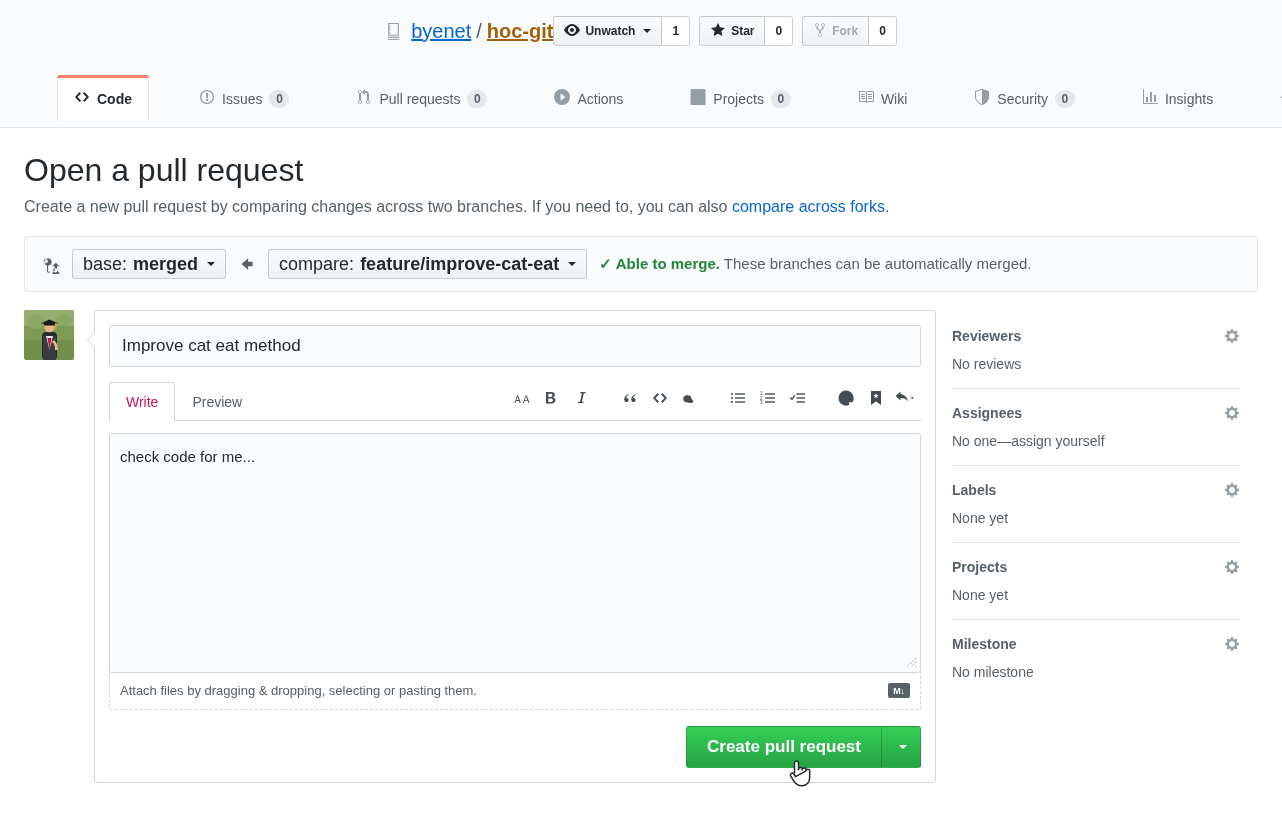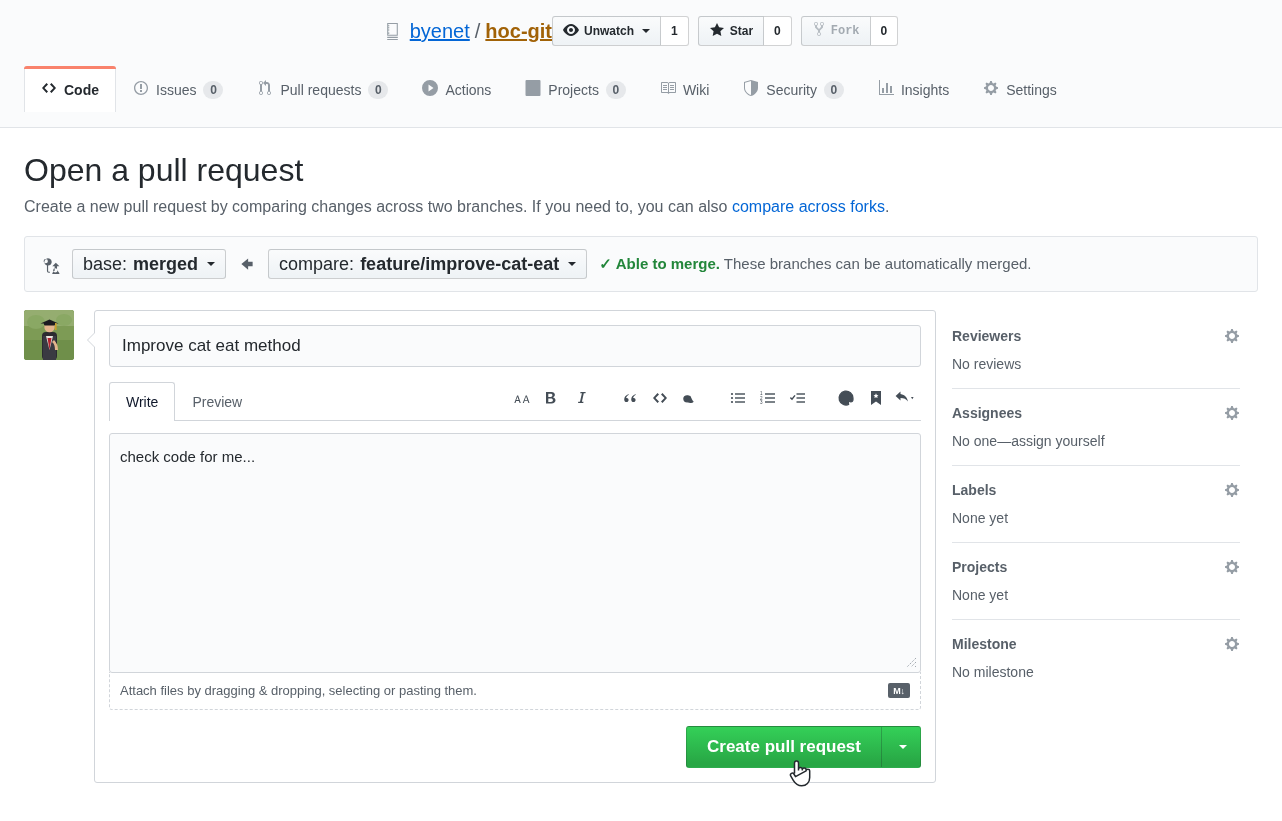--- a/index.html
+++ b/index.html
@@ -67,21 +67,21 @@
     background: #fff;
     border: 1px solid rgba(27,31,35,.2);
     border-left: 0;
     border-radius: 0 3px 3px 0;
     padding: 0 10px;
     font-size: 12px;
     font-weight: 600;
     color: #24292e;
     cursor: pointer;
   }
-  .btn-social.disabled { color: #a3aab1; cursor: default; font-family: Liberation Mono, monospace; }
+  .btn-social.disabled { color: #a3aab1; cursor: default; }
   .btn-social.disabled svg { fill: #b6bcc2; }
   .caret {
     display: inline-block;
     width: 0; height: 0;
     border: 4px solid transparent;
     border-top-color: currentColor;
     border-bottom: 0;
     margin-left: 3px;
     vertical-align: middle;
   }
@@ -99,22 +99,23 @@
     gap: 7px;
     padding: 0 16px;
     height: 46px;
     font-size: 14px;
     color: #586069;
     cursor: pointer;
     border: 1px solid transparent;
     border-bottom: 0;
     border-radius: 3px 3px 0 0;
     position: relative;
-    top: 1px;
+    top: 10px;
     white-space: nowrap;
+    margin-left: 33px;
   }
   .nav-item svg { fill: #959da5; flex: none; }
   .nav-item.selected {
     background: #fff;
     border-color: #e1e4e8;
     color: #24292e;
     font-weight: 600;
   }
   .nav-item.selected svg { fill: #24292e; }
   .nav-item.selected::before {
@@ -267,21 +268,21 @@
     cursor: pointer;
     border: 1px solid transparent;
     border-bottom: 0;
     border-radius: 3px 3px 0 0;
     position: relative;
     top: 1px;
   }
   .tabnav-tab.selected {
     background: #fff;
     border-color: #d1d5da;
-    color: #0f172a;
+    color: #be185d;
   }
   .md-toolbar {
     display: flex;
     align-items: center;
     height: 40px;
     padding-bottom: 4px;
   }
   .md-group { display: flex; align-items: center; }
   .md-btn {
     display: inline-flex;

